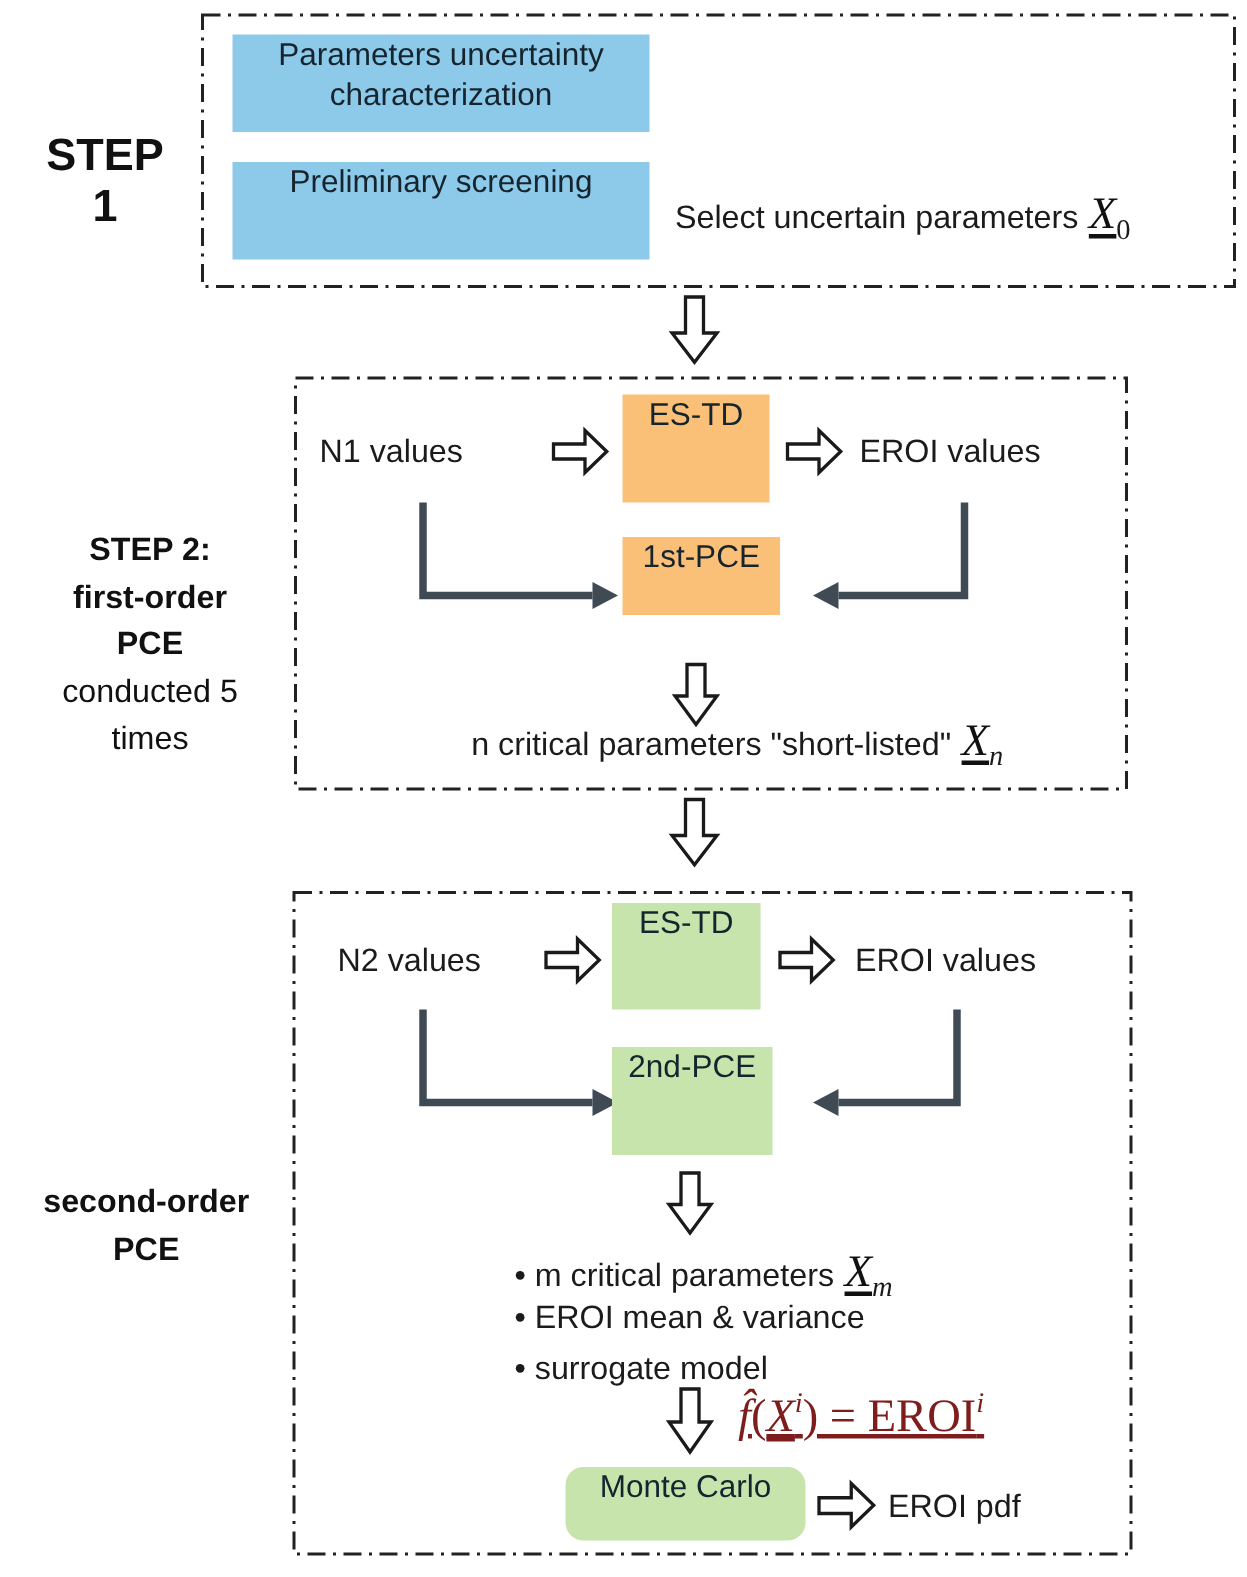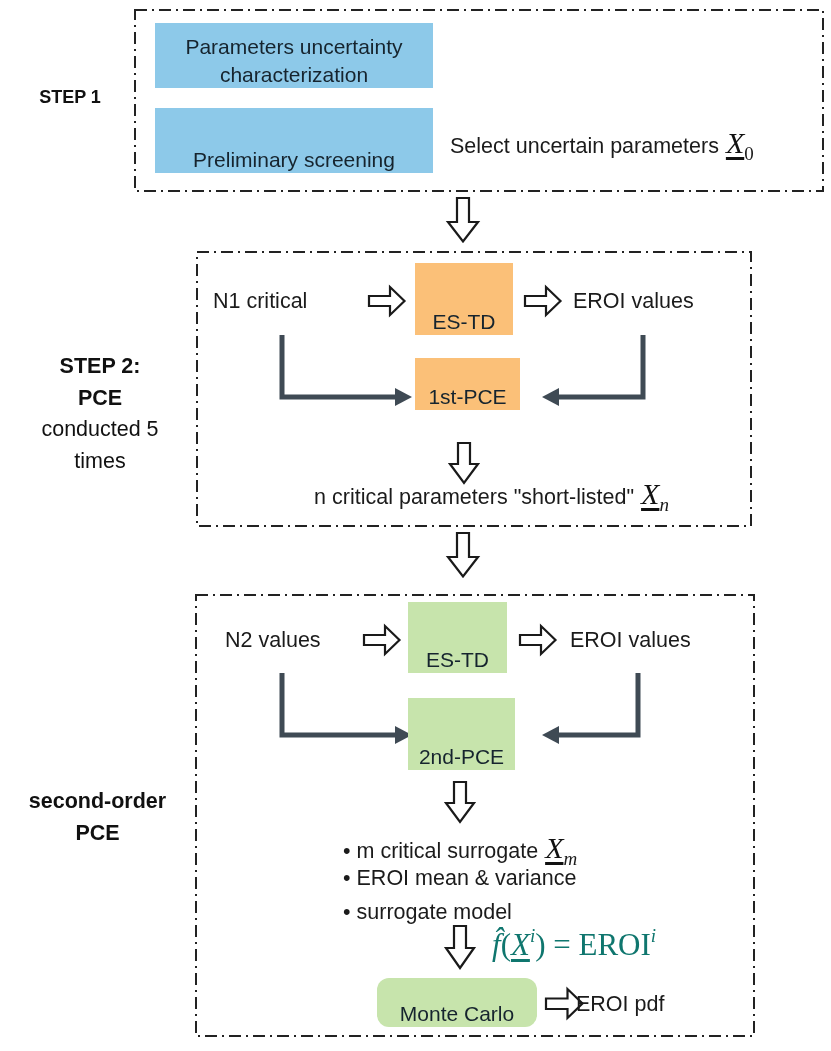--- a/index.html
+++ b/index.html
@@ -1,33 +1,33 @@
 <!DOCTYPE html>
 <html><head>
 <meta charset="utf-8">
 <style>
   html,body{margin:0;padding:0;background:#ffffff;}
   #diagram{position:relative;width:831px;height:1051px;background:#fff;overflow:hidden;
            font-family:"Liberation Sans",sans-serif;color:#1b1b1b;}
   .abs{position:absolute;}
   .t{position:absolute;font-size:21.5px;white-space:nowrap;color:#1b1b1b;}
-  .steplabel{position:absolute;font-weight:700;font-size:18px;text-align:center;color:#111;}
+  .steplabel{position:absolute;font-weight:700;font-size:30px;text-align:center;color:#111;}
   .lblblock{position:absolute;text-align:center;font-size:21.5px;line-height:31.5px;color:#111;margin-top:44px;}
   .lblblock .b{font-weight:700;}
-  .pbox{position:absolute;display:flex;align-items:flex-end;justify-content:center;
+  .pbox{position:absolute;display:flex;align-items:flex-start;justify-content:center;
         text-align:center;font-size:21px;line-height:1.3;color:#16242e;}
   .blue{background:#8dc9e9;}
   .orange{background:#fbc078;}
   .green{background:#c7e4ac;}
   .sym{font-family:"Liberation Serif","DejaVu Serif",serif;font-style:italic;font-size:30px;color:#111;}
   .usym{text-decoration:underline;text-decoration-thickness:2.5px;text-underline-offset:4px;}
   .sub{font-family:"Liberation Serif","DejaVu Serif",serif;font-style:italic;font-size:19px;vertical-align:-7px;}
   .sub.up0{font-style:normal;}
   .sup{font-family:"Liberation Serif","DejaVu Serif",serif;font-style:italic;font-size:19px;vertical-align:13px;}
-  .serif{font-family:"Liberation Serif","DejaVu Serif",serif;font-size:31px;color:#0f766e;}
+  .serif{font-family:"Liberation Serif","DejaVu Serif",serif;font-size:31px;color:#7f1d1d;text-decoration:underline;}
   .it{font-style:italic;}
   .formula{position:absolute;white-space:nowrap;}
   .msp{margin-left:7px;}
 </style>
 </head>
 <body>
 
 <div id="diagram">
 
   <svg class="abs" style="left:133px;top:8px;" width="692" height="185">
@@ -50,26 +50,27 @@
   <svg class="abs" style="left:445px;top:196px;" width="36" height="48">
     <path d="M12 2 H24 V26 H33 L18 45.5 L3 26 H12 Z" fill="#fff" stroke="#1a1a1a" stroke-width="2.2"></path>
   </svg>
 
   <svg class="abs" style="left:195px;top:250px;" width="558" height="278">
     <rect x="2" y="2" width="554" height="274" fill="none" stroke="#222" stroke-width="2" stroke-dasharray="12 5 2 5"></rect>
   </svg>
 
   <div class="lblblock" style="left:10px;top:307px;width:180px;">
     <div class="b">STEP 2:</div>
+    <div class="b">first-order</div>
     <div class="b">PCE</div>
     <div>conducted 5</div>
     <div>times</div>
   </div>
 
-  <div class="t" style="left:213px;top:289px;">N1 critical</div>
+  <div class="t" style="left:213px;top:289px;">N1 values</div>
 
   <svg class="abs" style="left:367px;top:284px;" width="40" height="34">
     <path d="M2 12 H23 V3 L37.5 17 L23 31 V22 H2 Z" fill="#fff" stroke="#1a1a1a" stroke-width="2.2"></path>
   </svg>
 
   <div class="pbox orange" style="left:415px;top:263px;width:98px;height:72px;">
     <span>ES-TD</span>
   </div>
 
   <svg class="abs" style="left:523px;top:284px;" width="40" height="34">
@@ -140,21 +141,21 @@
   <div class="pbox green" style="left:408px;top:698px;width:107px;height:72px;">
     <span>2nd-PCE</span>
   </div>
 
   <svg class="abs" style="left:443px;top:780px;" width="34" height="44">
     <path d="M11 2 H23 V23 H31 L17 42 L3 23 H11 Z" fill="#fff" stroke="#1a1a1a" stroke-width="2.2"></path>
   </svg>
 
   <div class="t" style="left:343px;top:831px;">
     <span>•</span>
-    <span>m critical surrogate</span><span class="sym usym msp">X</span><span class="sub">m</span>
+    <span>m critical parameters</span><span class="sym usym msp">X</span><span class="sub">m</span>
   </div>
   <div class="t" style="left:343px;top:866px;">
     <span>•</span>
     <span>EROI mean &amp; variance</span>
   </div>
   <div class="t" style="left:343px;top:900px;">
     <span>•</span>
     <span>surrogate model</span>
   </div>
 
@@ -164,15 +165,15 @@
   <div class="formula serif" style="left:492px;top:925px;">
     <span class="it">f̂</span><span>(</span><span class="it usym">X</span><span class="sup">i</span><span>) = EROI</span><span class="sup">i</span>
   </div>
 
   <div class="pbox green" style="left:377px;top:978px;width:160px;height:49px;border-radius:12px;">
     <span>Monte Carlo</span>
   </div>
   <svg class="abs" style="left:544px;top:986px;" width="41" height="35">
     <path d="M2 12.5 H23.5 V3 L38.5 17.5 L23.5 32 V23 H2 Z" fill="#fff" stroke="#1a1a1a" stroke-width="2.2"></path>
   </svg>
-  <div class="t" style="left:576px;top:992px;">EROI pdf</div>
+  <div class="t" style="left:592px;top:992px;">EROI pdf</div>
 
 </div>
 
 </body></html>

